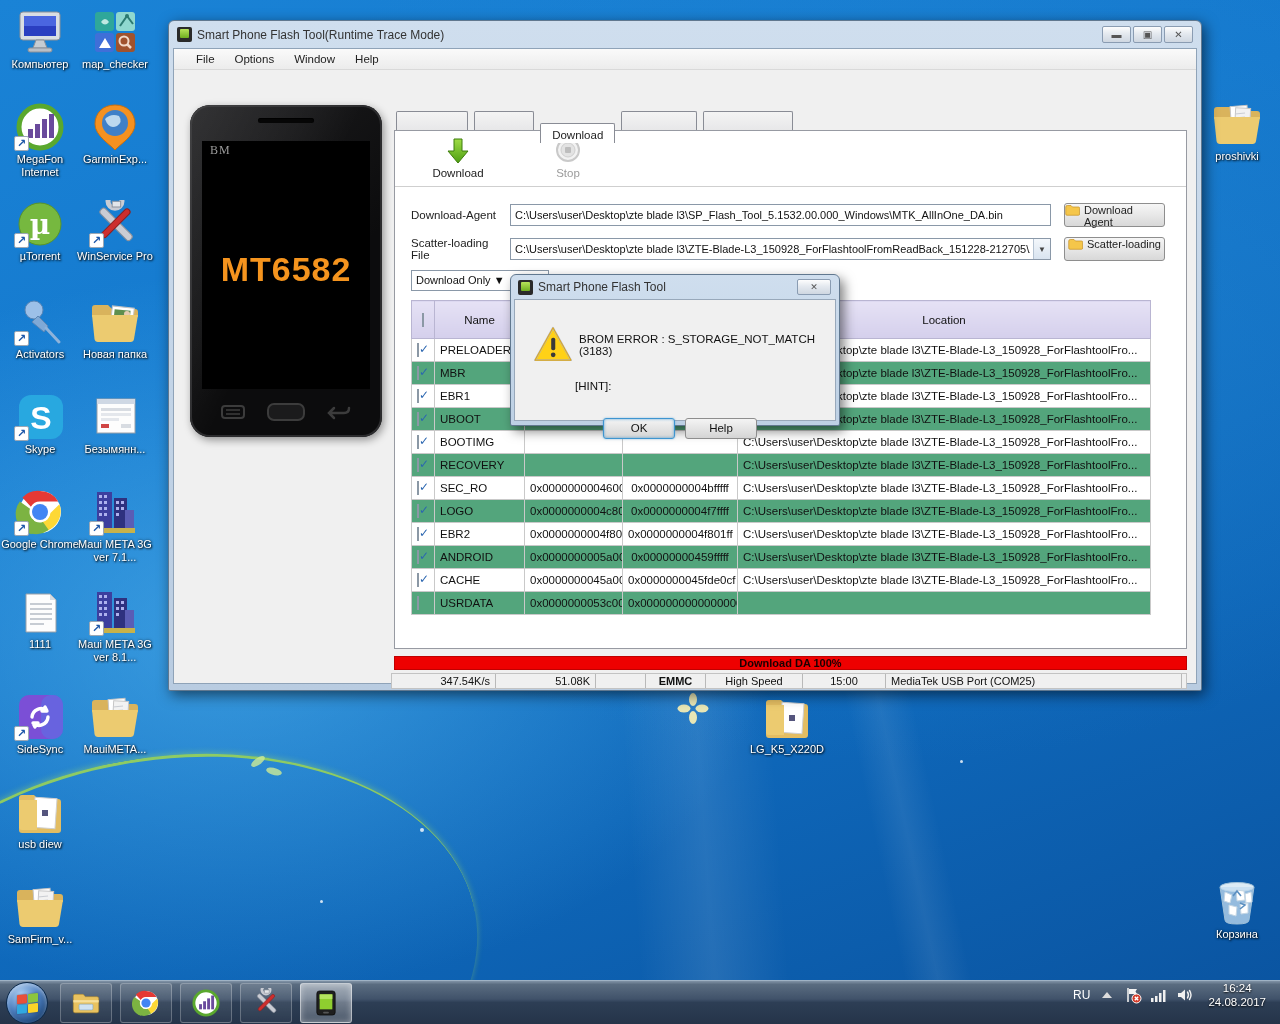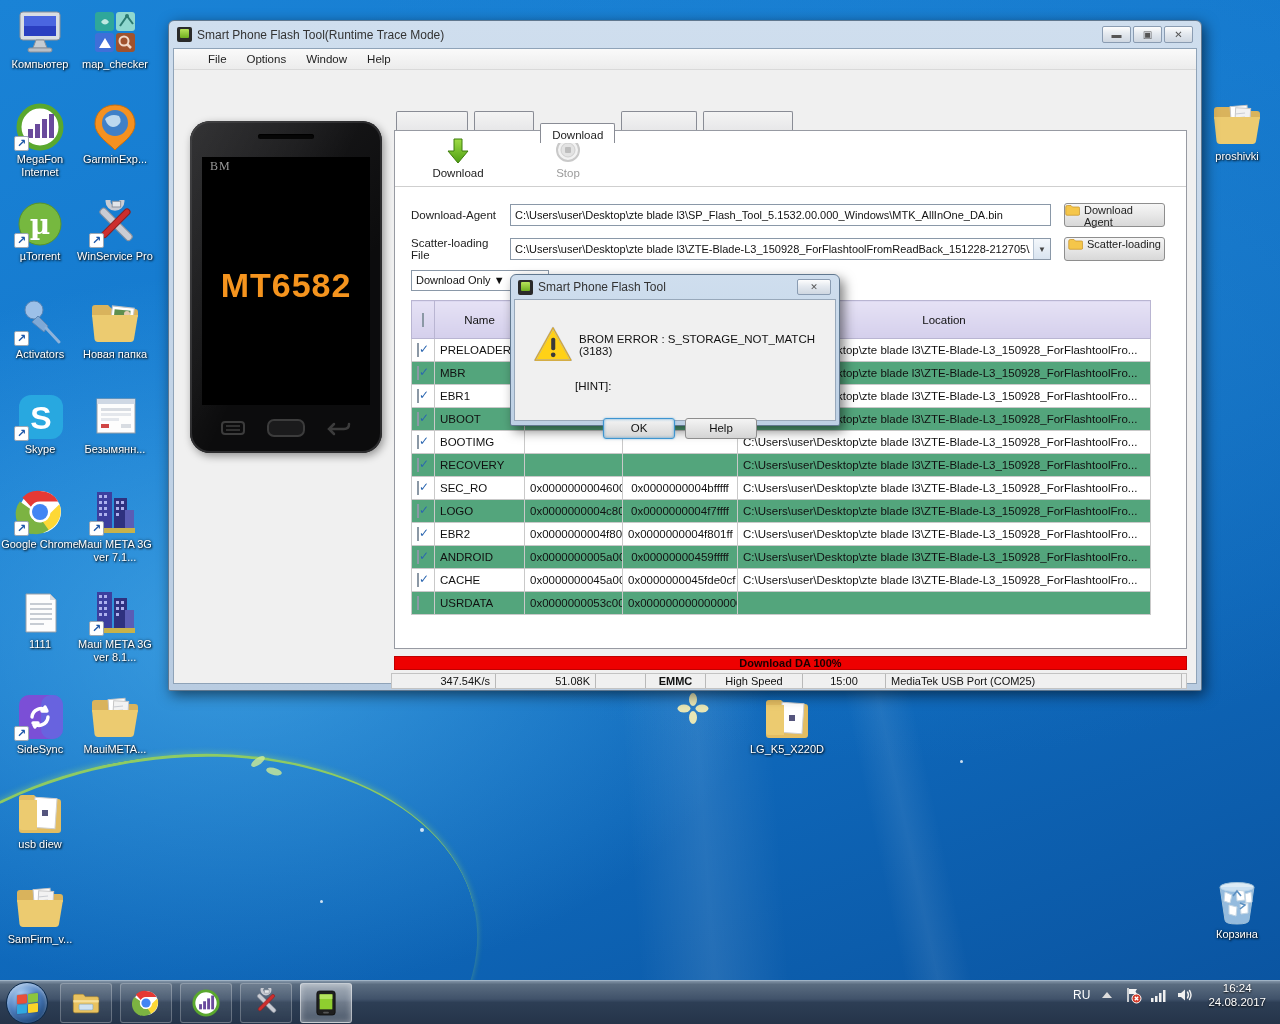--- a/index.html
+++ b/index.html
@@ -39,27 +39,27 @@
   
   .winframe { position:absolute; background:linear-gradient(#cfdeee,#b9cce1); border:1px solid #5e7globalvar; border:1px solid #61788f;
     border-radius:6px 6px 2px 2px; box-shadow:3px 4px 14px rgba(0,0,0,.55); }
   #appwin { left:168px; top:20px; width:1034px; height:671px; padding:0 4px 4px 4px; }
   .titlebar { height:27px; display:flex; align-items:center; padding:0 4px; position:relative; }
   .titletxt { font-size:12px; color:#333; margin-left:5px; }
   .winctl { position:absolute; right:4px; top:5px; display:flex; }
   .wbtn { width:29px; height:17px; border:1px solid #8a9cb2; background:linear-gradient(#fdfdfd,#e4e9ef 45%,#cfd7e1);
     margin-left:2px; border-radius:2px; text-align:center; line-height:15px; font-size:10px; color:#555; font-weight:bold; }
   .appbody { background:#f0f0f0; height:636px; position:relative; border:1px solid #8fa3b8; }
-  .menubar { height:21px; background:linear-gradient(#fafafa,#ececec); border-bottom:1px solid #d9d9d9; display:flex; align-items:center; padding-left:24px; }
+  .menubar { height:21px; background:linear-gradient(#fafafa,#ececec); border-bottom:1px solid #d9d9d9; display:flex; align-items:center; padding-left:12px; }
   .menuitem { padding:2px 10px; color:#222; font-size:11.5px; }
   .appicon16 { width:15px; height:15px; background:#2a2a2a; border-radius:2px; position:relative; flex:0 0 15px; }
   .appicon16::after { content:""; position:absolute; left:3px; top:2px; right:3px; bottom:4px; background:linear-gradient(#b7e35a,#6fae1f); border-radius:1px; }
 
   
-  #phone { position:absolute; left:16px; top:72px; width:192px; height:332px; background:linear-gradient(135deg,#1d1d1f,#0c0c0d 60%);
+  #phone { position:absolute; left:16px; top:56px; width:192px; height:332px; background:linear-gradient(135deg,#1d1d1f,#0c0c0d 60%);
     border-radius:20px; box-shadow:inset 0 0 0 2px #2c2c2e, 2px 3px 8px rgba(0,0,0,.4); overflow:hidden; }
   #phone .gloss { position:absolute; inset:0; background:linear-gradient(115deg, rgba(255,255,255,.10), rgba(255,255,255,.04) 35%, transparent 50%); border-radius:20px; }
   #phone .ear { position:absolute; left:50%; top:13px; width:56px; height:5px; margin-left:-28px; background:#060606; border-radius:3px; box-shadow:inset 0 1px 1px #000; }
   #phone .screen { position:absolute; left:12px; top:36px; right:12px; bottom:48px; background:#000; }
   #phone .bm { position:absolute; left:8px; top:2px; color:#9a9a9a; font-family:"Liberation Serif",serif; font-size:12px; letter-spacing:1px; }
   #phone .chip { position:absolute; left:0; right:0; top:44%; text-align:center; color:#f5941e; font-size:34px; font-weight:bold; letter-spacing:1px; }
   #phone .navs { position:absolute; left:0; right:0; bottom:10px; height:30px; display:flex; justify-content:space-around; align-items:center; padding:0 20px; }
 
   
   .tabsrow { position:absolute; left:222px; top:61px; height:21px; }

